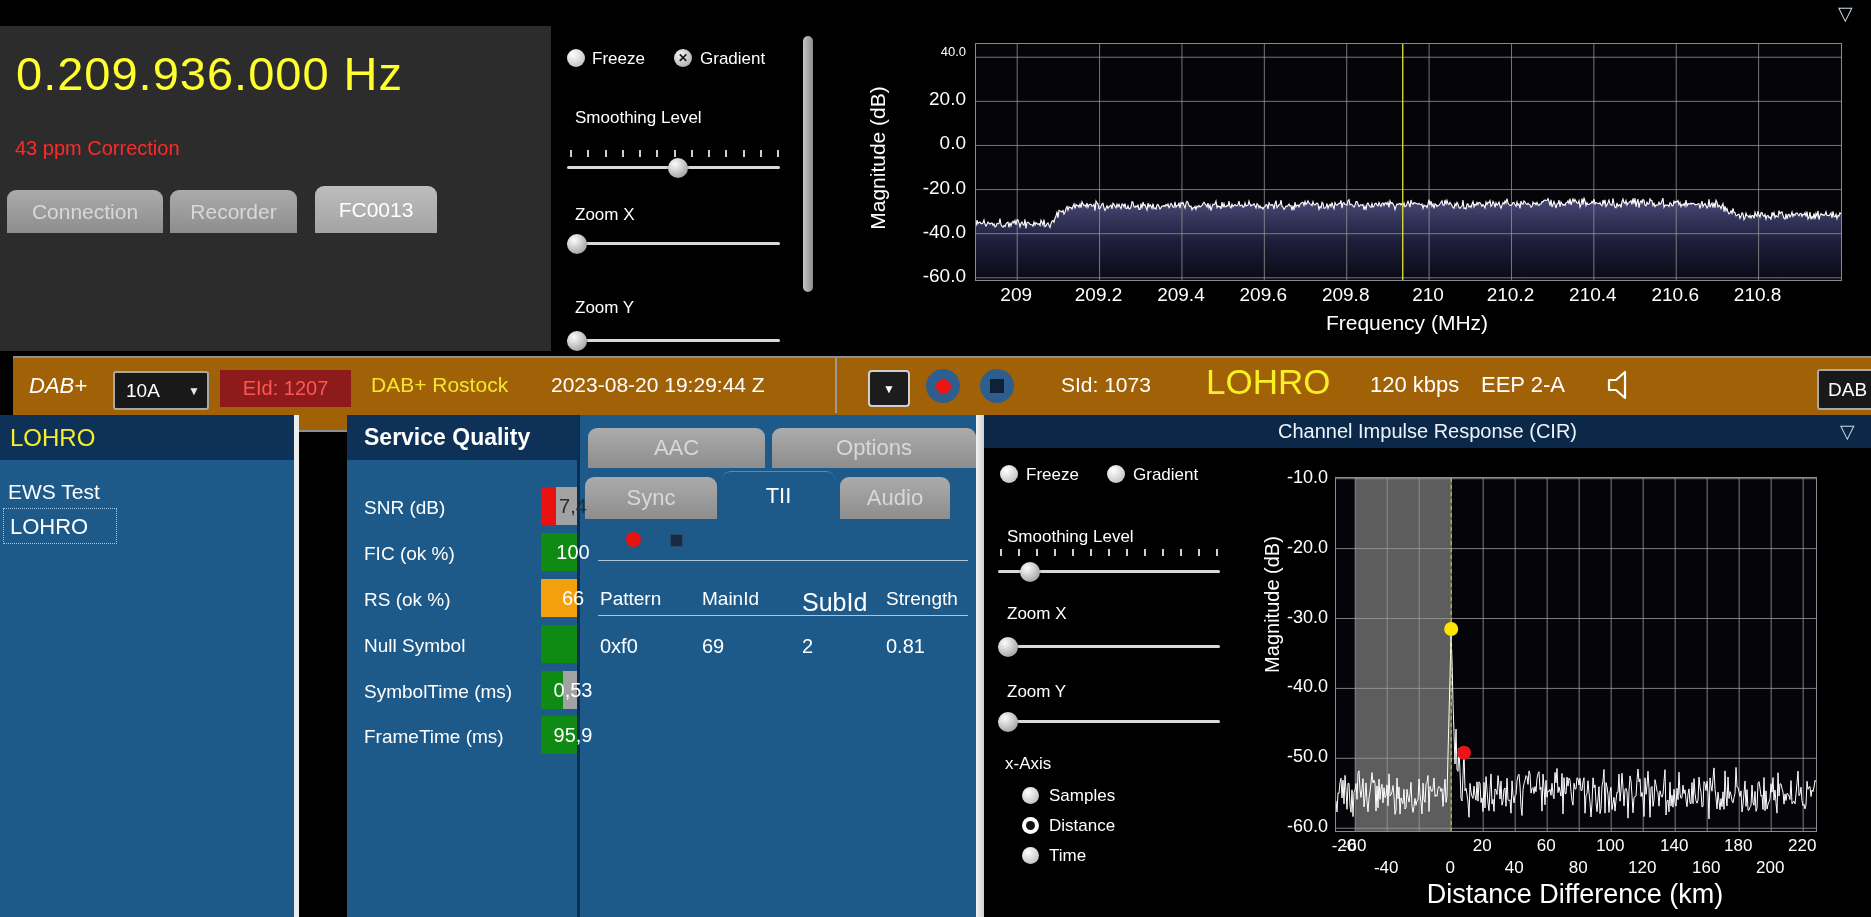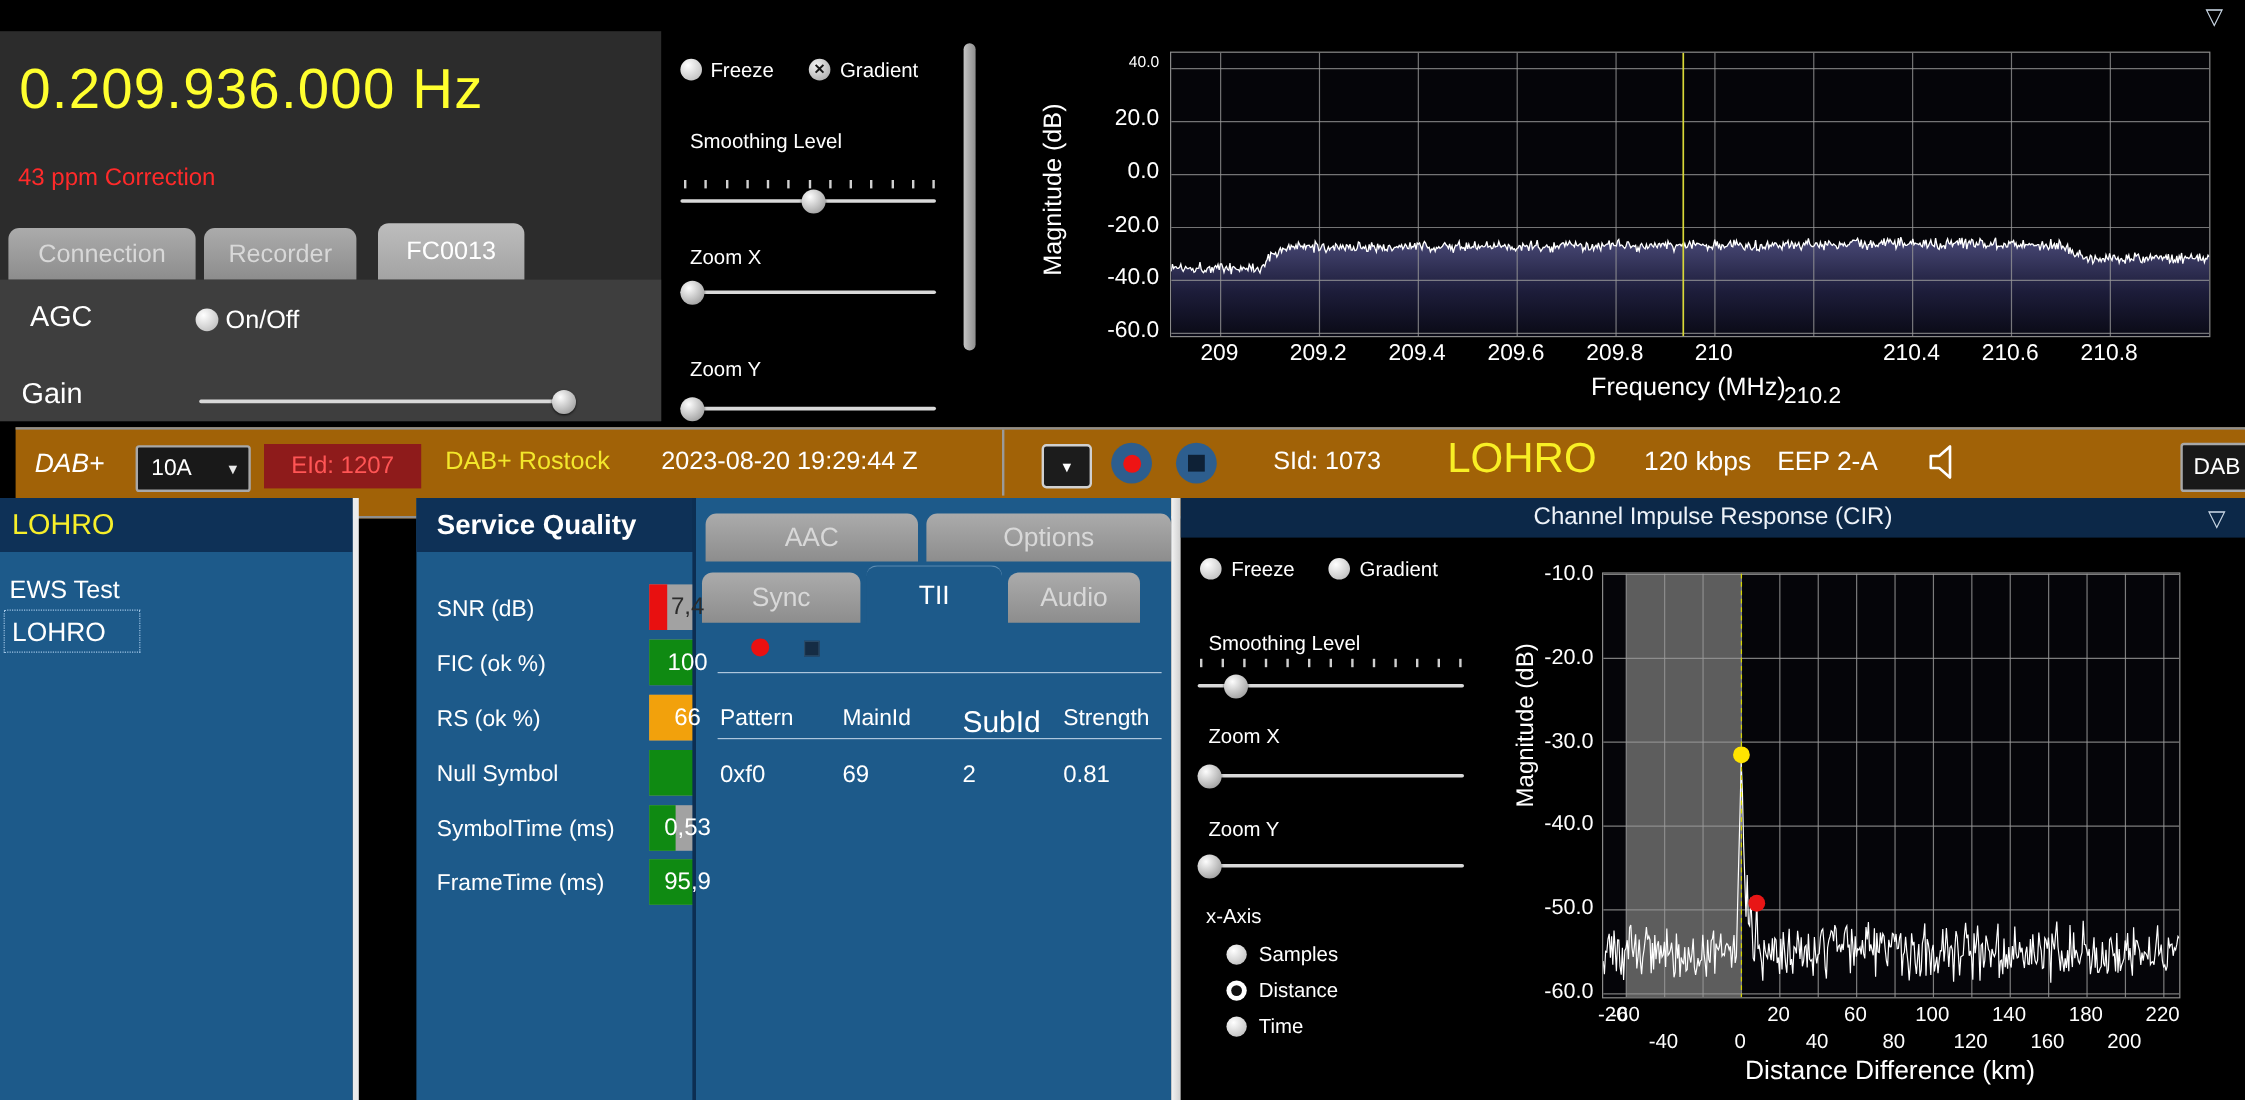--- a/index.html
+++ b/index.html
@@ -34,28 +34,20 @@
 <body>
 
 <div id="app">
 
   <div class="tri" style="left:1838px;top:2px;">▽</div>
 
   <div class="abs" style="left:0;top:26px;width:551px;height:325px;background:#2c2c2c;">
     <div class="txt" style="left:16px;top:20px;font-size:47px;color:#ffff2e;letter-spacing:1px;">0.209.936.000 Hz</div>
     <div class="txt" style="left:15px;top:111px;font-size:20px;color:#ff2a2a;">43 ppm Correction</div>
     <div id="fe-tabs"></div>
-    <div class="abs" style="left:0;top:207px;width:551px;height:118px;background:#3e3e3e;">
-      <div class="txt" style="left:25px;top:18px;font-size:24px;">AGC</div>
-      <div class="radio" style="left:163px;top:24px;width:19px;height:19px;"></div>
-      <div class="txt" style="left:188px;top:22px;font-size:21px;">On/Off</div>
-      <div class="txt" style="left:18px;top:82px;font-size:24px;">Gain</div>
-      <div class="track" style="left:166px;top:100px;width:312px;"></div>
-      <div class="thumb" style="left:460px;top:92px;"></div>
-    </div>
   </div>
 
   <div class="radio" style="left:567px;top:49px;width:18px;height:18px;"></div>
   <div class="txt" style="left:592px;top:49px;font-size:17px;">Freeze</div>
   <div class="abs" style="left:674px;top:49px;width:18px;height:18px;border-radius:50%;background:radial-gradient(circle at 35% 30%,#f2f2f2,#9f9f9f);display:flex;align-items:center;justify-content:center;color:#161616;font-size:12px;font-weight:bold;">✕</div>
   <div class="txt" style="left:700px;top:49px;font-size:17px;">Gradient</div>
 
   <div class="txt" style="left:575px;top:108px;font-size:17px;">Smoothing Level</div>
   <div id="fe-sm-ticks"></div>
   <div class="track" style="left:567px;top:166px;width:213px;"></div>
@@ -110,21 +102,21 @@
         <line x1="426.73333333333505" x2="426.73333333333505" y1="0" y2="236" stroke="#d8d838" stroke-width="1.4"></line>
       </svg>
   </div>
   <div id="fe-xticks">
       <div class="txt" style="left: 981.19px; top: 284px; width: 70px; text-align: center; font-size: 19px;">209</div>
       <div class="txt" style="left: 1063.57px; top: 284px; width: 70px; text-align: center; font-size: 19px;">209.2</div>
       <div class="txt" style="left: 1145.95px; top: 284px; width: 70px; text-align: center; font-size: 19px;">209.4</div>
       <div class="txt" style="left: 1228.33px; top: 284px; width: 70px; text-align: center; font-size: 19px;">209.6</div>
       <div class="txt" style="left: 1310.71px; top: 284px; width: 70px; text-align: center; font-size: 19px;">209.8</div>
       <div class="txt" style="left: 1393.1px; top: 284px; width: 70px; text-align: center; font-size: 19px;">210</div>
-      <div class="txt" style="left: 1475.48px; top: 284px; width: 70px; text-align: center; font-size: 19px; margin-top: 36px;">210.2</div>
+      <div class="txt" style="left: 1475.48px; top: 284px; width: 70px; text-align: center; font-size: 19px;">210.2</div>
       <div class="txt" style="left: 1557.86px; top: 284px; width: 70px; text-align: center; font-size: 19px;">210.4</div>
       <div class="txt" style="left: 1640.24px; top: 284px; width: 70px; text-align: center; font-size: 19px;">210.6</div>
       <div class="txt" style="left: 1722.62px; top: 284px; width: 70px; text-align: center; font-size: 19px;">210.8</div>
     </div>
   <div class="txt" style="left:1257px;top:311px;width:300px;text-align:center;font-size:21px;">Frequency (MHz)</div>
 
   <div class="abs" style="left:13px;top:356px;width:1871px;height:76px;background:#a16207;border-top:2px solid #8f8f8f;border-bottom:2px solid #8f8f8f;box-sizing:border-box;">
     <div class="txt" style="left:16px;top:15px;font-size:22px;font-style:italic;">DAB+</div>
     <div class="combo" style="left:100px;top:13px;width:92px;height:35px;gap:24px;">
       <span style="margin-left:11px;font-size:19px;">10A</span>
@@ -307,21 +299,21 @@
       <div class="txt" style="left: 1713.2px; top: 836px; width: 50px; text-align: center; font-size: 17px;">180</div>
       <div class="txt" style="left: 1777.2px; top: 836px; width: 50px; text-align: center; font-size: 17px;">220</div>
       <div class="txt" style="left: 1361.2px; top: 858px; width: 50px; text-align: center; font-size: 17px;">-40</div>
       <div class="txt" style="left: 1425.2px; top: 858px; width: 50px; text-align: center; font-size: 17px;">0</div>
       <div class="txt" style="left: 1489.2px; top: 858px; width: 50px; text-align: center; font-size: 17px;">40</div>
       <div class="txt" style="left: 1553.2px; top: 858px; width: 50px; text-align: center; font-size: 17px;">80</div>
       <div class="txt" style="left: 1617.2px; top: 858px; width: 50px; text-align: center; font-size: 17px;">120</div>
       <div class="txt" style="left: 1681.2px; top: 858px; width: 50px; text-align: center; font-size: 17px;">160</div>
       <div class="txt" style="left: 1745.2px; top: 858px; width: 50px; text-align: center; font-size: 17px;">200</div>
     </div>
-  <div class="txt" style="left:1425px;top:879px;width:300px;text-align:center;font-size:22px;">Distance Difference (km)</div>
+  <div class="txt" style="left:1425px;top:879px;width:300px;text-align:center;font-size:27px;">Distance Difference (km)</div>
 
 <div class="tab gray" style="left: 7px; top: 190px; width: 156px; height: 43px; font-size: 21px;">Connection</div>
     <div class="tab gray" style="left: 170px; top: 190px; width: 127px; height: 43px; font-size: 21px;">Recorder</div>
     <div class="tab activegray" style="left: 315px; top: 186px; width: 122px; height: 47px; font-size: 21px;">FC0013</div>
     <div class="tick" style="left: 570px; top: 150px;"></div>
     <div class="tick" style="left: 587.25px; top: 150px;"></div>
     <div class="tick" style="left: 604.5px; top: 150px;"></div>
     <div class="tick" style="left: 621.75px; top: 150px;"></div>
     <div class="tick" style="left: 639px; top: 150px;"></div>
     <div class="tick" style="left: 656.25px; top: 150px;"></div>

